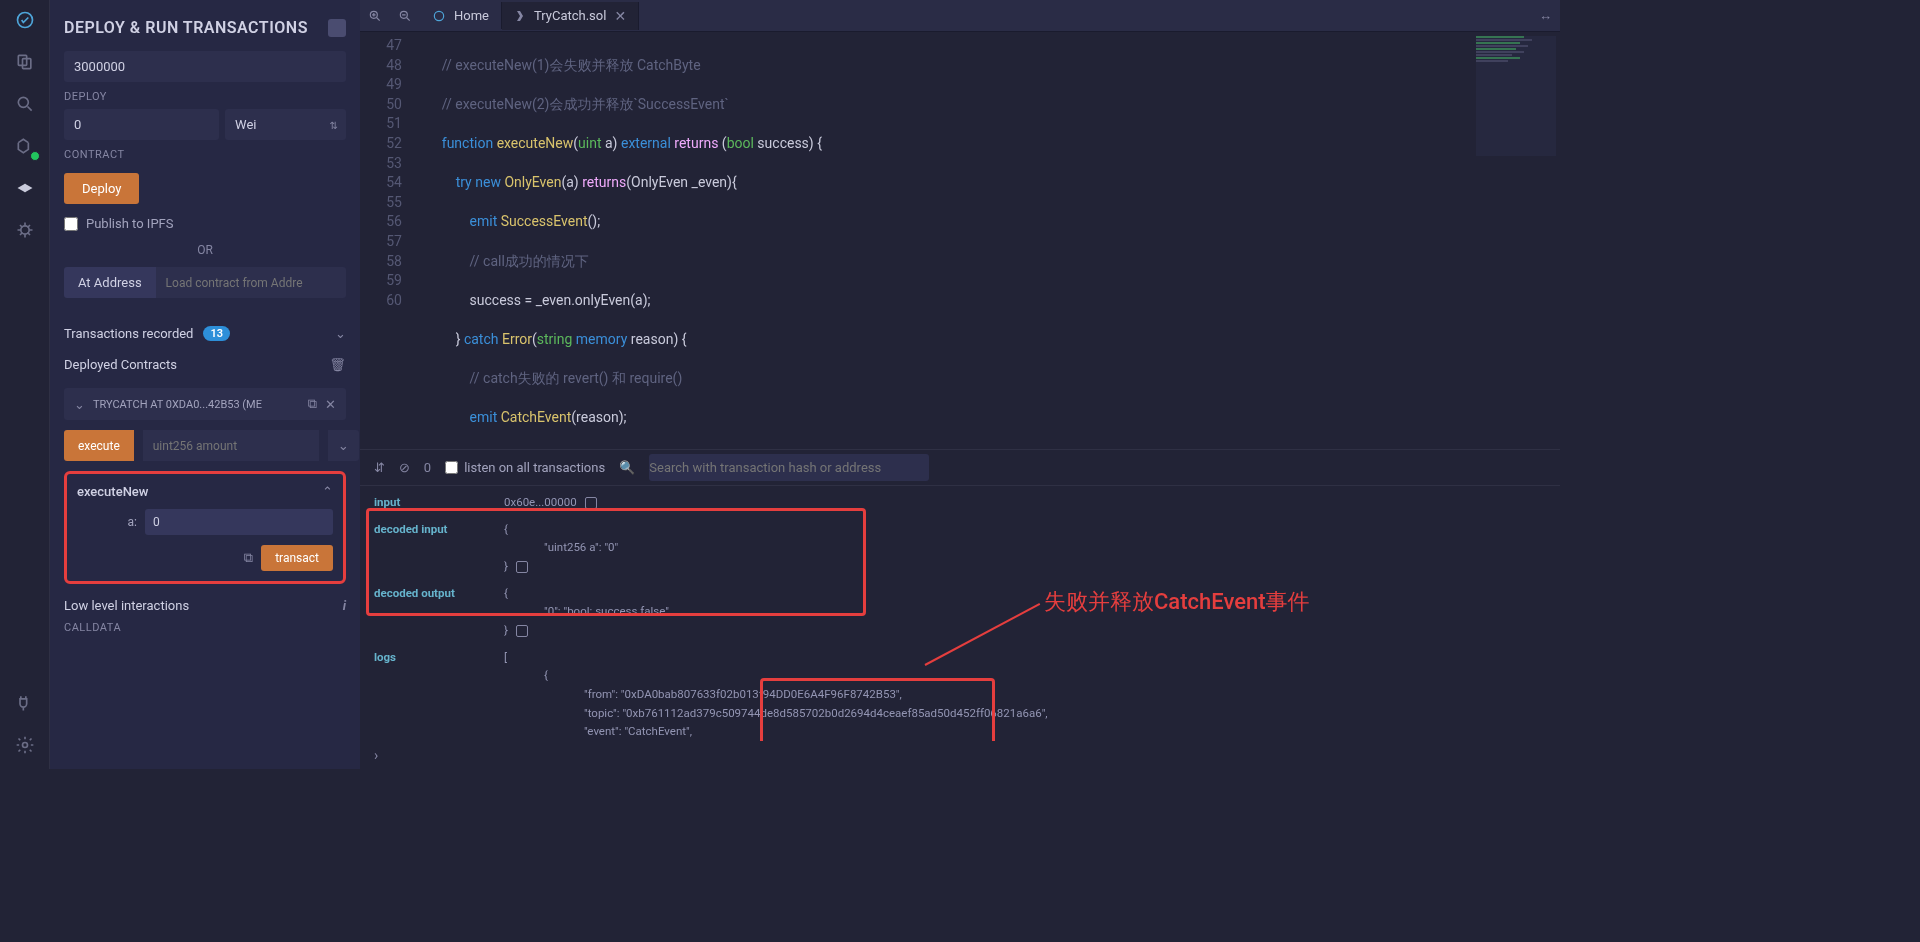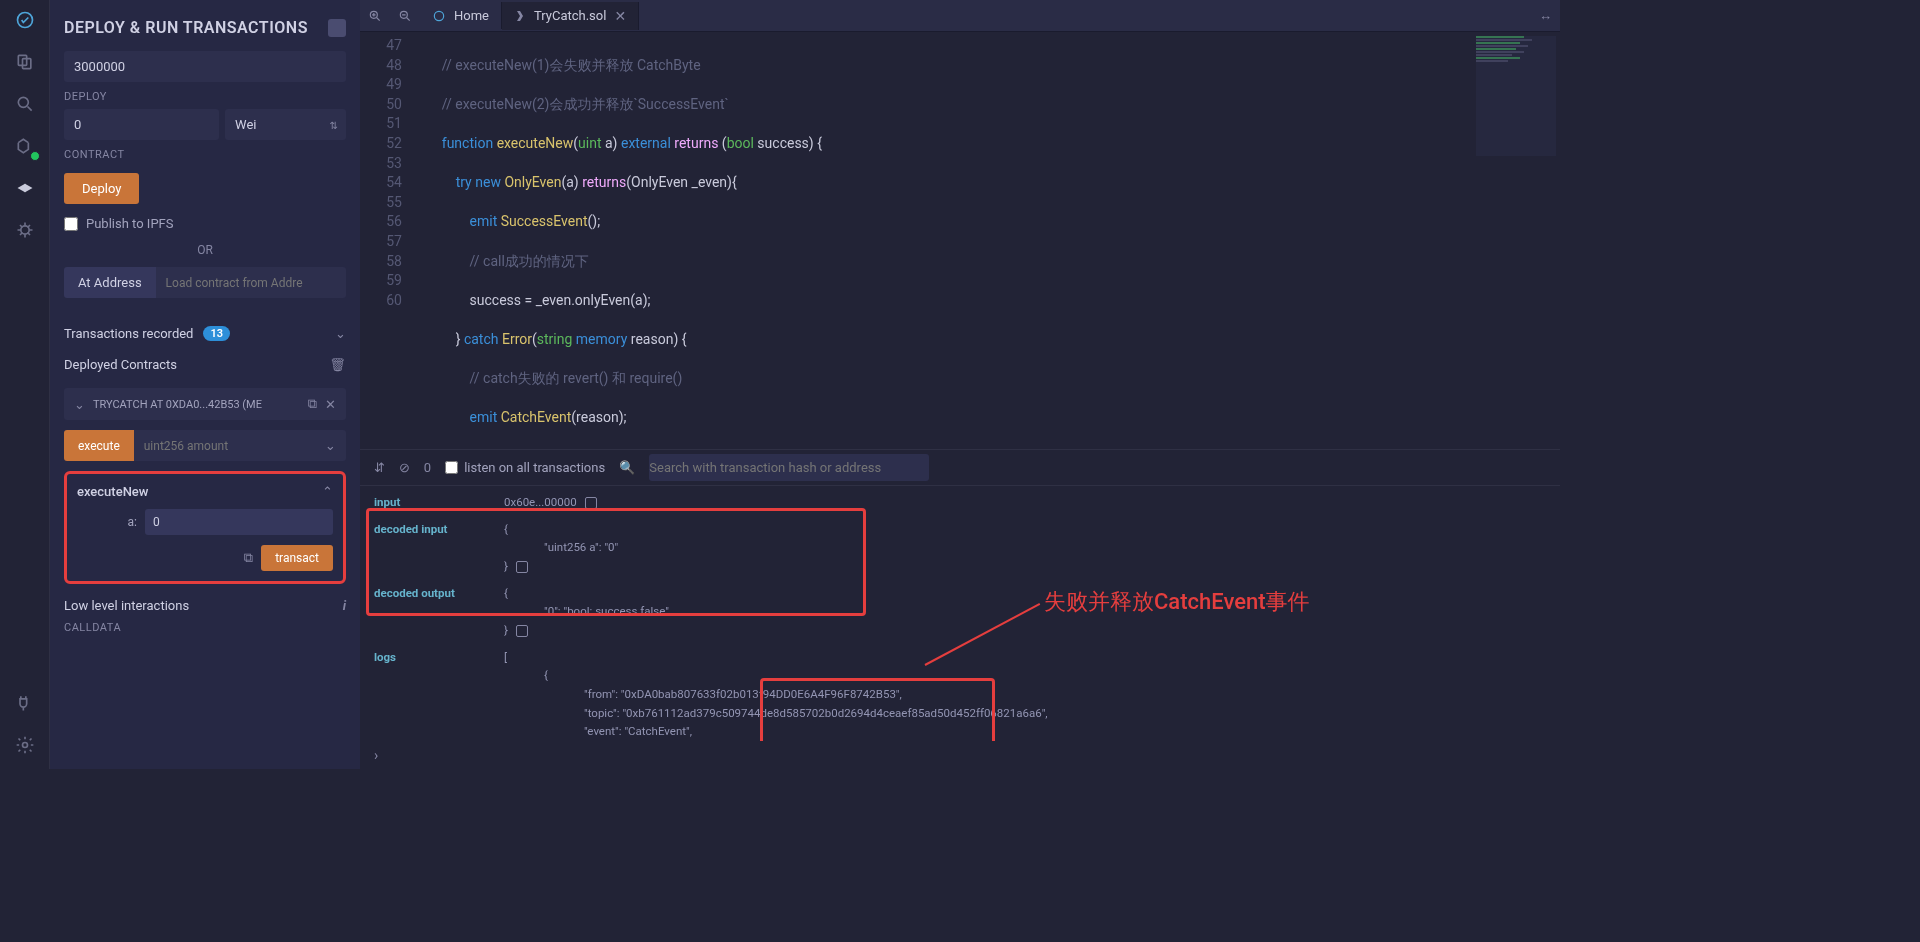--- a/index.html
+++ b/index.html
@@ -35,21 +35,21 @@
 .at-address-row .text-input { border-radius:0 3px 3px 0; font-size:12px; }
 .section-row { display:flex; justify-content:space-between; align-items:center; padding:8px 0; }
 .section-row .title { color:#d0d1e4; font-size:13px; }
 .badge-count { background:#2d8fd9; color:#fff; font-size:11px; padding:1px 7px; border-radius:10px; font-weight:600; }
 .chev { color:#8586a3; cursor:pointer; }
 .trash { color:#8586a3; cursor:pointer; }
 
 .deployed-instance { background:#2d2f4d; border-radius:3px; margin-top:8px; padding:8px 10px; display:flex; align-items:center; gap:8px; }
 .deployed-instance .name { flex:1; font-size:11px; color:#a2a3bd; }
 
-.method-row { display:flex; margin-top:10px; gap:0; }
+.method-row { display:flex; margin-top:10px; gap:9px; }
 .method-btn { background:#c97539; color:#fff; border:none; padding:8px 14px; border-radius:3px 0 0 3px; font-size:12px; cursor:pointer; }
 .method-input { background:#2d2f4d; border:none; color:#8586a3; padding:8px 10px; font-size:12px; border-radius:0; flex:1; }
 .method-expand { background:#2d2f4d; border:none; color:#8586a3; padding:8px 10px; border-radius:0 3px 3px 0; cursor:pointer; }
 
 .expanded-method { border:3px solid #e53e3e; border-radius:6px; padding:10px; margin-top:10px; }
 .expanded-method .header { display:flex; justify-content:space-between; align-items:center; margin-bottom:10px; }
 .expanded-method .header .name { color:#d0d1e4; font-weight:500; }
 .param-row { display:flex; align-items:center; gap:8px; margin-bottom:10px; }
 .param-row label { font-size:12px; color:#a2a3bd; text-align:right; width:60px; }
 .param-row input { background:#35375c; border:none; color:#d0d1e4; padding:6px 8px; border-radius:3px; flex:1; font-size:12px; }

